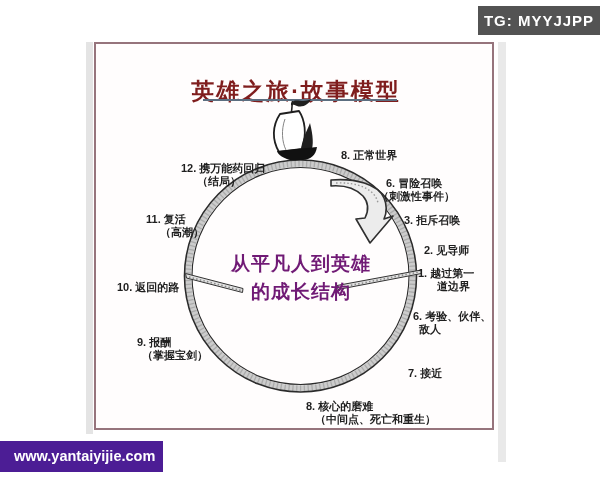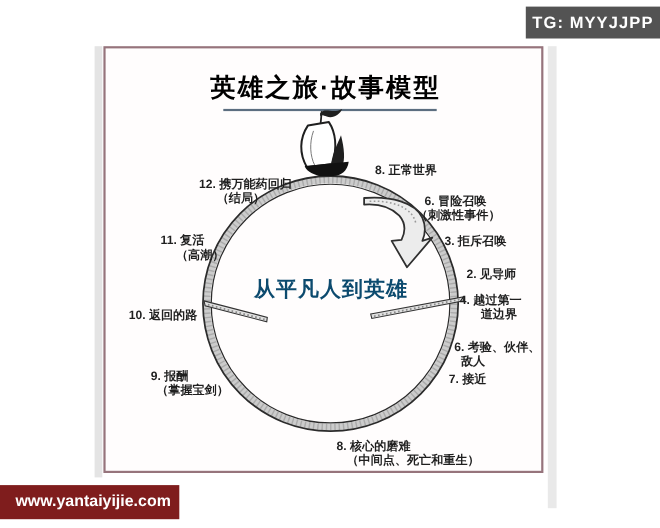--- a/index.html
+++ b/index.html
@@ -6,52 +6,52 @@
   body{width:600px;height:480px;position:relative;overflow:hidden;
        font-family:"Liberation Sans","DejaVu Sans",sans-serif;}
 
   .strip{position:absolute;background:#e4e4e4;}
   .strip-left{left:86px;top:42px;width:7px;height:392px;}
   .strip-right{left:498px;top:42px;width:8px;height:420px;background:#e9e9e9;}
 
   .frame{position:absolute;left:94px;top:42px;width:400px;height:388px;
          border:2px solid #96747c;background:#fffdfd;box-sizing:border-box;}
 
-  .title{position:absolute;left:95px;top:64px;width:402px;text-align:center;
-         font-size:23px;font-weight:bold;color:#000000;letter-spacing:2px;}
+  .title{position:absolute;left:95px;top:76px;width:402px;text-align:center;
+         font-size:23px;font-weight:bold;color:#7f1d1d;letter-spacing:2px;}
   .title-underline{position:absolute;left:203px;top:99px;width:194px;height:2px;
          background:#5c6e80;}
 
   .badge{position:absolute;background:#535353;color:#ffffff;font-weight:bold;}
   .badge-tg{left:478px;top:6px;width:122px;height:29px;font-size:15px;
             line-height:29px;text-align:center;letter-spacing:1px;}
   .badge-site{left:0px;top:441px;width:163px;height:31px;font-size:14.5px;
-            line-height:31px;padding-left:14px;box-sizing:border-box;background:#7f1d1d;}
+            line-height:31px;padding-left:14px;box-sizing:border-box;background:#4c1d95;}
 
   svg.diagram{position:absolute;left:0;top:0;pointer-events:none;}
 
   .step{position:absolute;font-size:11px;font-weight:bold;color:#1f1f1f;
         line-height:13px;white-space:nowrap;}
   .step .l2{display:block;}
 
   .s1 {left:341px;top:149px;}
   .s2 {left:378px;top:177px;} .s2 .l1{margin-left:8px;}
   .s3 {left:404px;top:214px;}
   .s4 {left:424px;top:244px;}
   .s5 {left:418px;top:267px;} .s5 .l2{margin-left:19px;}
   .s6 {left:413px;top:310px;} .s6 .l2{margin-left:6px;}
-  .s7 {left:408px;top:339px;}
+  .s7 {left:408px;top:367px;}
   .s8 {left:306px;top:400px;} .s8 .l2{margin-left:9px;}
   .s9 {left:137px;top:336px;} .s9 .l2{margin-left:5px;}
   .s10{left:117px;top:281px;}
   .s11{left:146px;top:213px;} .s11 .l2{margin-left:14px;}
   .s12{left:181px;top:162px;} .s12 .l2{margin-left:16px;}
 
   .center-text{position:absolute;left:210px;top:250px;width:182px;text-align:center;
-        font-size:19px;font-weight:bold;color:#0c4a6e;line-height:28px;letter-spacing:1px;}
+        font-size:19px;font-weight:bold;color:#701a75;line-height:28px;letter-spacing:1px;}
 </style>
 </head>
 <body>
 
 <div class="strip strip-left"></div>
 <div class="strip strip-right"></div>
 
 <div class="frame"></div>
 
 <div class="title">英雄之旅·故事模型</div>
@@ -97,27 +97,28 @@
              C 307 134 305 120 299 111 Z" fill="#ffffff" stroke="#1f1f1f" stroke-width="1.8" stroke-linejoin="round"></path>
     <path d="M 285 119 C 281 130 282 142 286 150" fill="none" stroke="#777777" stroke-width="0.9"></path>
     <path d="M 301 149 C 303 137 307 131 310 123 C 313 135 314 146 311 151 Z" fill="#1f1f1f"></path>
     <path d="M 277 151 L 317 147 C 316 155 310 160 303 160 L 290 160
              C 283 158 278 155 277 151 Z" fill="#111111"></path>
   </g>
 </svg>
 
 <div class="center-text">
   <div>从平凡人到英雄</div>
+  <div>的成长结构</div>
 </div>
 
 <div class="step s1"><span class="l1">8. 正常世界</span><span class="l2"></span></div>
 <div class="step s2"><span class="l1">6. 冒险召唤</span><span class="l2">（刺激性事件）</span></div>
 <div class="step s3"><span class="l1">3. 拒斥召唤</span><span class="l2"></span></div>
 <div class="step s4"><span class="l1">2. 见导师</span><span class="l2"></span></div>
-<div class="step s5"><span class="l1">4. 越过第一</span><span class="l2">道边界</span></div>
+<div class="step s5"><span class="l1">1. 越过第一</span><span class="l2">道边界</span></div>
 <div class="step s6"><span class="l1">6. 考验、伙伴、</span><span class="l2">敌人</span></div>
 <div class="step s7"><span class="l1">7. 接近</span><span class="l2"></span></div>
 <div class="step s8"><span class="l1">8. 核心的磨难</span><span class="l2">（中间点、死亡和重生）</span></div>
 <div class="step s9"><span class="l1">9. 报酬</span><span class="l2">（掌握宝剑）</span></div>
 <div class="step s10"><span class="l1">10. 返回的路</span><span class="l2"></span></div>
 <div class="step s11"><span class="l1">11. 复活</span><span class="l2">（高潮）</span></div>
 <div class="step s12"><span class="l1">12. 携万能药回归</span><span class="l2">（结局）</span></div>
 
 <div class="badge badge-tg">TG: MYYJJPP</div>
 <div class="badge badge-site">www.yantaiyijie.com</div>

